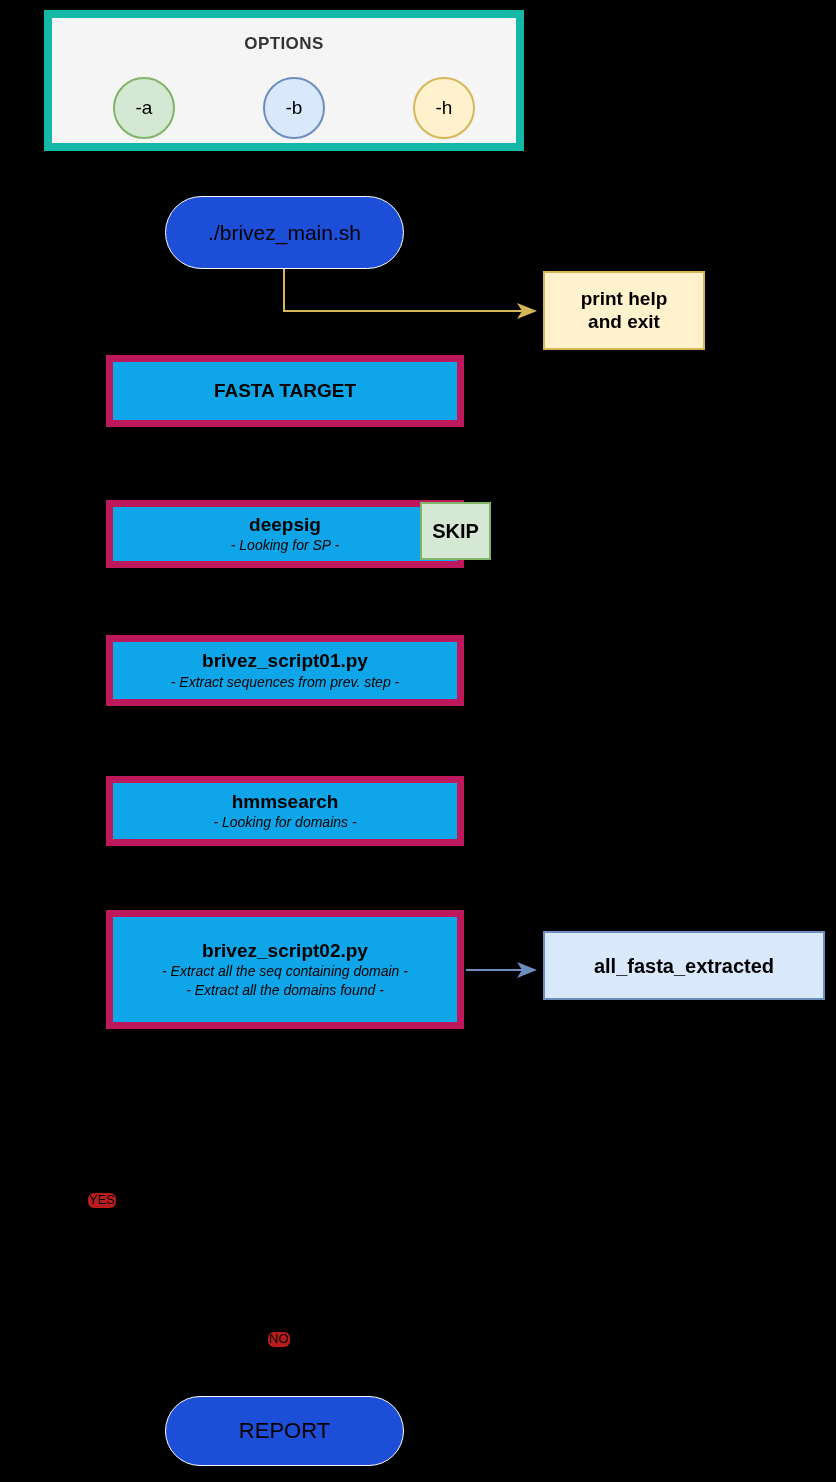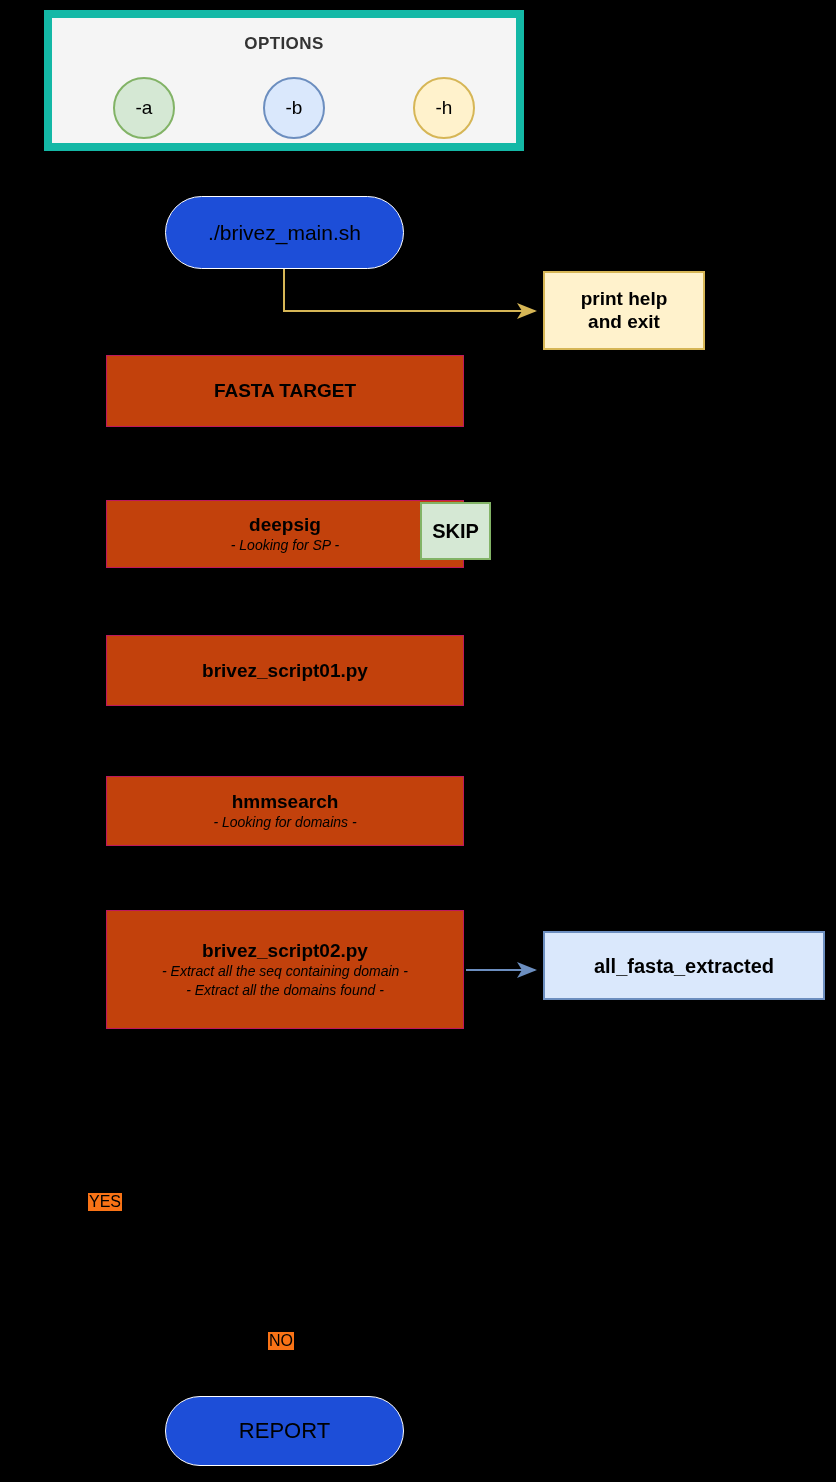--- a/index.html
+++ b/index.html
@@ -73,22 +73,22 @@
     font-size: 21px;
     color: #000000;
     box-sizing: border-box;
   }
   .node-main    { left: 165px; top: 196px;  width: 239px; height: 73px; }
   .node-report  { left: 165px; top: 1396px; width: 239px; height: 70px; font-size: 22px; }
 
   
   .proc {
     position: absolute;
-    background: #c2410c;
-    border: 1px solid #be185d;
+    background: #0ea5e9;
+    border: 7px solid #be185d;
     box-sizing: border-box;
     display: flex;
     flex-direction: column;
     align-items: center;
     justify-content: center;
     text-align: center;
     color: #000000;
   }
   .proc .ttl {
     font-size: 19px;
@@ -163,26 +163,27 @@
     font-weight: bold;
     color: #000000;
     padding: 0 36px;
     box-sizing: border-box;
     line-height: 1.25;
   }
 
   
   .edge-label {
     position: absolute;
-    background: #f97316;
-    color: #000000;
-    font-size: 16px;
+    background: #b91c1c;
+    color: #000000;
+    font-size: 13px;
     line-height: 1.15;
     padding: 0 1px;
     white-space: nowrap;
+    border-radius: 6px;
   }
   .label-yes { left: 88px;  top: 1193px; }
   .label-no  { left: 268px; top: 1332px; }
 
   
   .edges {
     position: absolute;
     left: 0; top: 0;
     width: 836px;
     height: 1482px;
@@ -241,20 +242,21 @@
     <div class="ttl">deepsig</div>
     <div class="sub">- Looking for SP -</div>
   </div>
 
   <div class="accent-box node-skip">
     <span>SKIP</span>
   </div>
 
   <div class="proc node-s01">
     <div class="ttl">brivez_script01.py</div>
+    <div class="sub">- Extract sequences from prev. step -</div>
   </div>
 
   <div class="proc node-hmm">
     <div class="ttl">hmmsearch</div>
     <div class="sub">- Looking for domains -</div>
   </div>
 
   <div class="proc node-s02">
     <div class="ttl">brivez_script02.py</div>
     <div class="sub">- Extract all the seq containing domain -</div>

